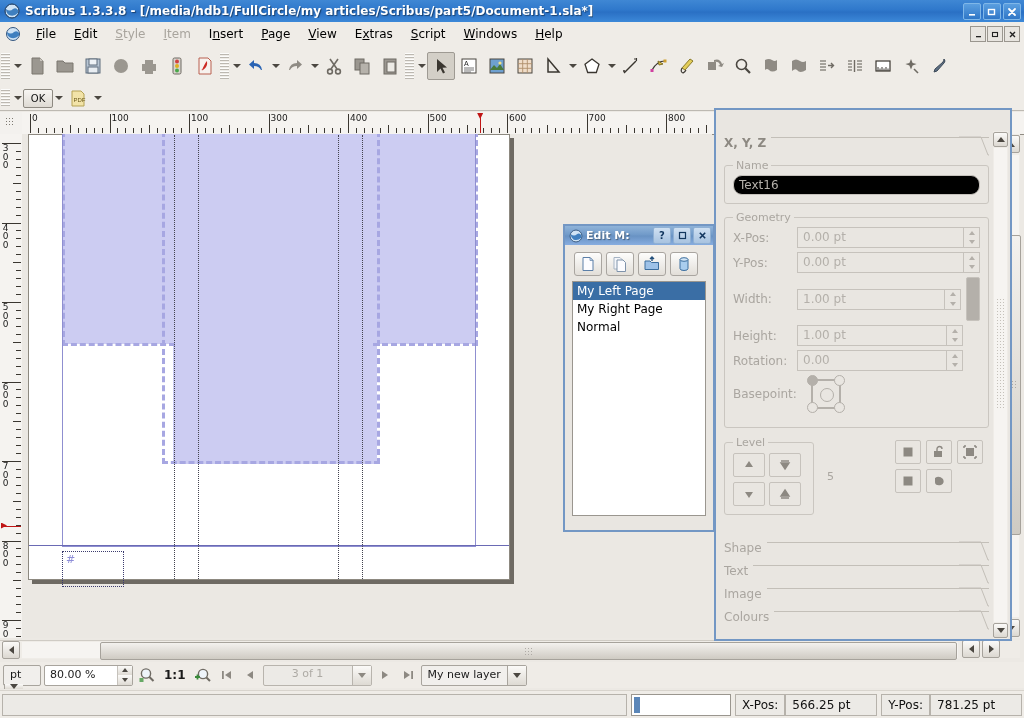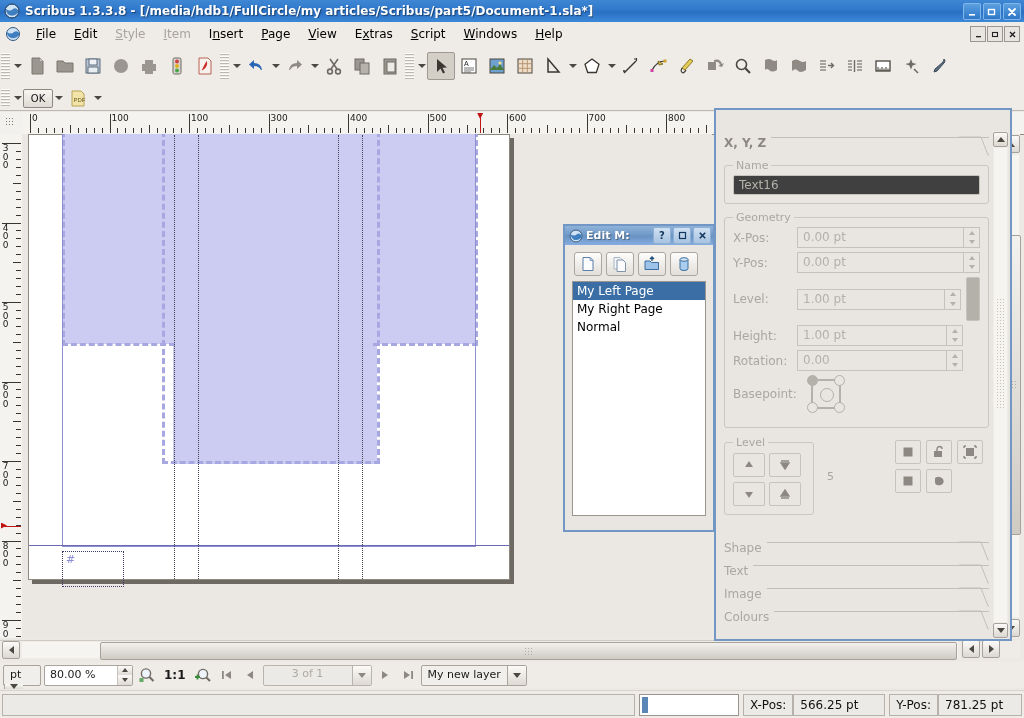--- a/index.html
+++ b/index.html
@@ -243,21 +243,21 @@
   .grp{
     margin:2px 6px 0 6px;border:1px solid #cac6c0;border-radius:3px;
     position:relative;padding:9px 8px 8px 8px;
   }
   .grp > .legend{
     position:absolute;top:-7px;left:8px;background:#e9e6e1;padding:0 3px;
     color:#aaa6a0;font-size:11px;
   }
   .field{
     width:100%;box-sizing:border-box;height:20px;
-    border:1px solid #c6c2bc;border-radius:2px;background:#404040;
+    border:1px solid #c6c2bc;border-radius:9px;background:#000000;
     color:#b4b0aa;font-size:12px;padding:1px 5px;line-height:17px;
   }
   .row{display:flex;align-items:center;margin-bottom:4px;}
   .row .lbl{width:64px;color:#aaa6a0;font-size:12px;}
   .spin{
     flex:1;display:flex;align-items:stretch;height:21px;
   }
   .spin .val{
     flex:1;border:1px solid #c6c2bc;border-right:none;background:#e9e6e1;
     color:#b4b0aa;font-size:12px;padding:1px 5px;line-height:17px;
@@ -984,21 +984,21 @@
                   <i class="tri-up"></i>
                 </div>
                 <div>
                   <i class="tri-dn"></i>
                 </div>
               </div>
           </div>
         </div>
 
         <div class="row">
-          <div class="lbl">Level:</div>
+          <div class="lbl">Width:</div>
           <div class="spin">
             <div class="val">1.00 pt</div>
             <div class="btns">
                 <div>
                   <i class="tri-up"></i>
                 </div>
                 <div>
                   <i class="tri-dn"></i>
                 </div>
               </div>
@@ -1241,16 +1241,16 @@
   </div>
 
   <div class="bottombar">
     <div class="bb-cell" style="flex:1;"></div>
     <div class="bb-progress" style="margin-left:4px;">
       <i></i>
     </div>
     <div class="bb-cell" style="margin-left:4px;">X-Pos:</div>
     <div class="bb-cell" style="width:92px;">566.25 pt</div>
     <div class="bb-cell" style="margin-left:4px;">Y-Pos:</div>
-    <div class="bb-cell" style="width:84px;">781.25 pt</div>
+    <div class="bb-cell" style="width:92px;">781.25 pt</div>
   </div>
 
 </div>
 
 </body></html>

